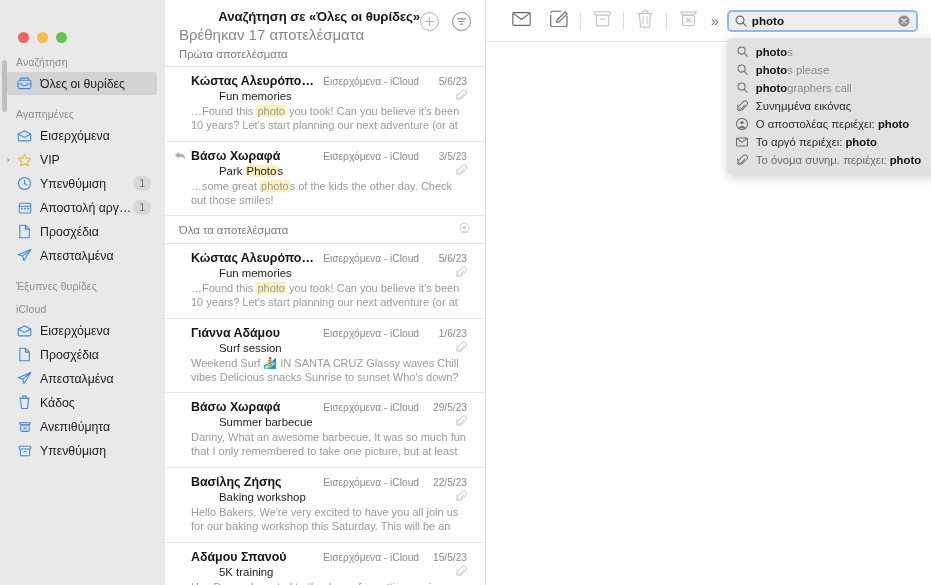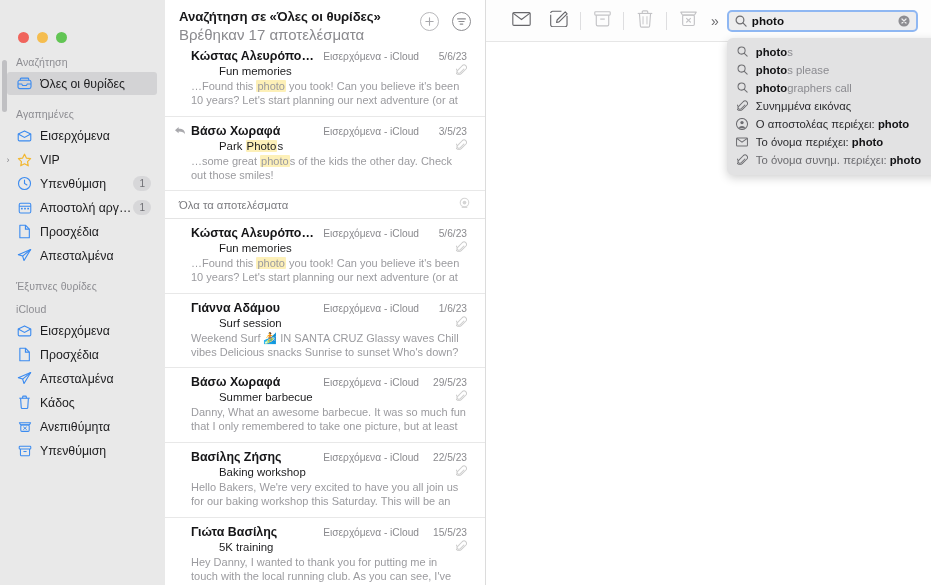--- a/index.html
+++ b/index.html
@@ -105,21 +105,21 @@
     position: relative;
     overflow: hidden;
   }
   .list-header {
     padding: 9px 14px 6px 14px;
     display: flex;
     align-items: flex-start;
     height: 42px;
   }
   .lh-text { flex: 1 1 auto; }
-  .lh-title { font-size: 13.2px; font-weight: bold; color: #18181a; letter-spacing: -0.1px; }
+  .lh-title { font-size: 13.2px; font-weight: bold; color: #18181a; letter-spacing: -0.1px; text-align: right; }
   .lh-sub { font-size: 15px; color: #8a8a8e; margin-top: 2px; }
   .lh-icons { display: flex; gap: 13px; padding-top: 3px; }
   .circ-btn {
     width: 19px; height: 19px;
     border-radius: 50%;
     border: 1.1px solid #b8b8bb;
     display: flex; align-items: center; justify-content: center;
     color: #a8a8ac;
   }
   .circ-btn.filled {
@@ -447,20 +447,23 @@
             </svg>
         </div>
         <div class="circ-btn filled">
           <svg width="11" height="11" viewBox="0 0 12 12">
               <path d="M1.8 3.2h8.4M3.2 6h5.6M4.6 8.8h2.8" stroke="currentColor" stroke-width="1.3" stroke-linecap="round"></path>
             </svg>
         </div>
       </div>
     </div>
 
+    <div class="group-head">
+      <span>Πρώτα αποτελέσματα</span>
+    </div>
 
     <div class="msg">
       <div class="msg-top">
         <span class="msg-from">Κώστας Αλευρόπουλος</span>
         <span class="msg-mailbox">Εισερχόμενα - iCloud</span>
         <span class="msg-date">5/6/23</span>
       </div>
       <div class="msg-subj">
         <span class="st"><span>Fun memories</span></span>
         <span class="clip">
@@ -568,21 +571,21 @@
           <svg width="11" height="12" viewBox="0 0 12 13">
               <path d="M8.6 5.4L4.5 9.5a1.9 1.9 0 01-2.7-2.7L7 1.6a2.7 2.7 0 013.8 3.8l-5.1 5.1a3.5 3.5 0 01-5-5" fill="none" stroke="#555" stroke-width="1.1" stroke-linecap="round"></path>
             </svg>
         </span>
       </div>
       <div class="msg-prev">Hello Bakers, We're very excited to have you all join us for our baking workshop this Saturday. This will be an ongoing series…</div>
     </div>
 
     <div class="msg">
       <div class="msg-top">
-        <span class="msg-from">Γιώτα Βασίλης</span>
+        <span class="msg-from">Αδάμου Σπανού</span>
         <span class="msg-mailbox">Εισερχόμενα - iCloud</span>
         <span class="msg-date">15/5/23</span>
       </div>
       <div class="msg-subj">
         <span class="st">5K training</span>
         <span class="clip">
           <svg width="11" height="12" viewBox="0 0 12 13">
               <path d="M8.6 5.4L4.5 9.5a1.9 1.9 0 01-2.7-2.7L7 1.6a2.7 2.7 0 013.8 3.8l-5.1 5.1a3.5 3.5 0 01-5-5" fill="none" stroke="#555" stroke-width="1.1" stroke-linecap="round"></path>
             </svg>
         </span>
@@ -713,21 +716,21 @@
             <span class="dd-txt"><span class="lab">Ο αποστολέας περιέχει: </span><b>photo</b></span>
           </div>
 
           <div class="dd-item">
             <span class="dd-ico">
               <svg width="12" height="10" viewBox="0 0 13 10">
                   <rect x="0.6" y="0.6" width="11.8" height="8.8" rx="0.9" fill="none" stroke="currentColor" stroke-width="1.1"></rect>
                   <path d="M0.8 1L6.5 5.2 12.2 1" fill="none" stroke="currentColor" stroke-width="1.1"></path>
                 </svg>
             </span>
-            <span class="dd-txt"><span class="lab">Το όνομα περιέχει: </span><b>photo</b></span>
+            <span class="dd-txt"><span class="lab">Το αργό περιέχει: </span><b>photo</b></span>
           </div>
 
           <div class="dd-item">
             <span class="dd-ico">
               <svg width="11" height="12" viewBox="0 0 12 13">
                   <path d="M8.6 5.4L4.5 9.5a1.9 1.9 0 01-2.7-2.7L7 1.6a2.7 2.7 0 013.8 3.8l-5.1 5.1a3.5 3.5 0 01-5-5" fill="none" stroke="currentColor" stroke-width="1.1" stroke-linecap="round"></path>
                 </svg>
             </span>
             <span class="dd-txt"><span class="lab-dim">Το όνομα συνημ. περιέχει: </span><b>photo</b></span>
           </div>

